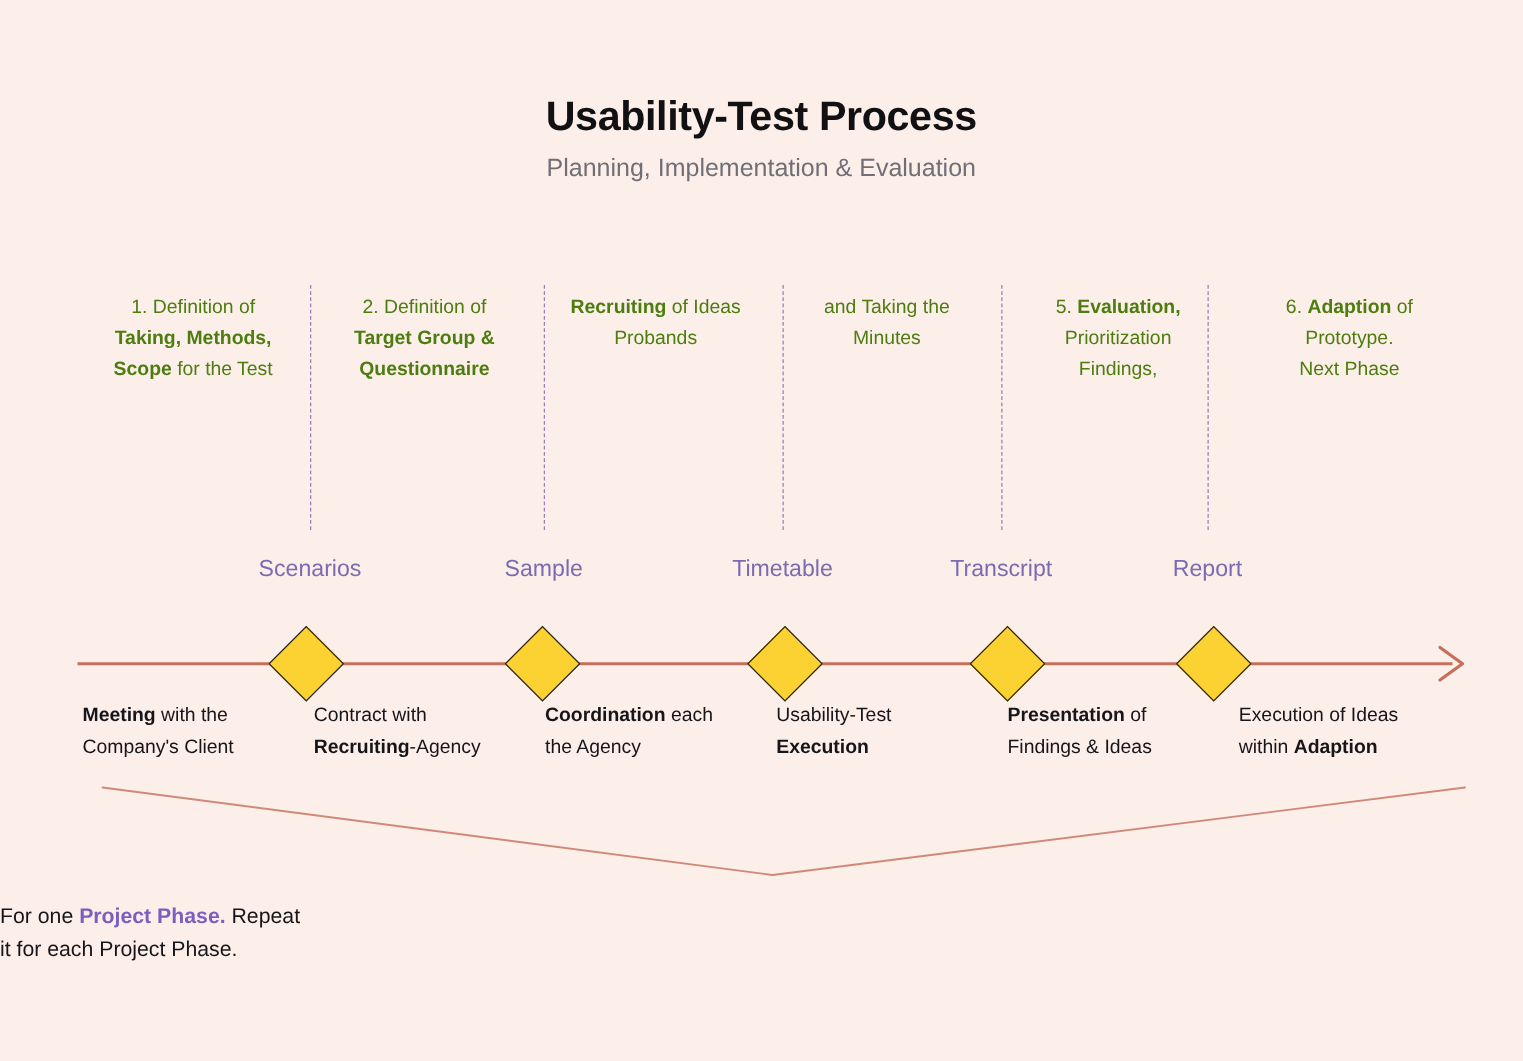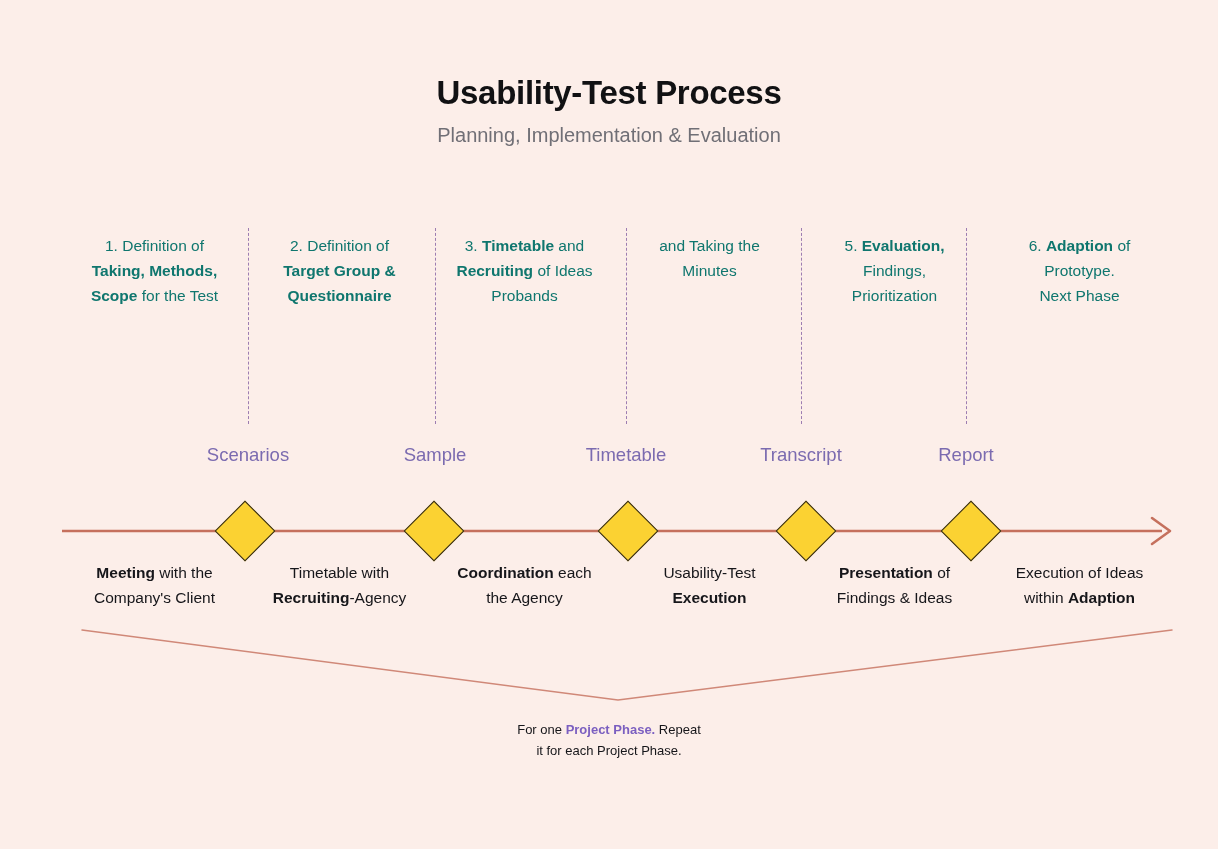--- a/index.html
+++ b/index.html
@@ -52,21 +52,21 @@
     top: 233px;
     left: 62px;
     width: 1110px;
     display: flex;
   }
   .step {
     flex: 1 1 0;
     text-align: center;
     font-size: 15.5px;
     line-height: 1.62;
-    color: #0f766e;
+    color: #4d7c0f;
     padding: 0 6px;
     box-sizing: border-box;
   }
   .step b { font-weight: bold; }
 
   
   .divider {
     position: absolute;
     top: 228px;
     width: 0;
@@ -109,37 +109,36 @@
   
   .activities {
     position: absolute;
     top: 560px;
     left: 62px;
     width: 1110px;
     display: flex;
   }
   .activity {
     flex: 1 1 0;
-    text-align: center;
+    text-align: left;
     font-size: 15.5px;
     line-height: 1.62;
     color: #16161a;
     padding: 0 4px;
     box-sizing: border-box;
   }
   .activity b { font-weight: bold; }
 
   
   .caption {
     position: absolute;
     top: 720px;
     left: 0;
     width: 1218px;
-    text-align: center;
-    font-size: 13px;
+    font-size: 17px;
     line-height: 1.58;
     color: #16161a;
   }
   .caption .hl {
     color: #7b5fc0;
     font-weight: bold;
   }
 </style>
 </head>
 <body>
@@ -164,32 +163,31 @@
         <div><span>1. Definition of</span></div>
         <div><b>Taking, Methods,</b></div>
         <div><b>Scope</b><span> for the Test</span></div>
       </div>
       <div class="step">
         <div><span>2. Definition of</span></div>
         <div><b>Target Group &amp;</b></div>
         <div><b>Questionnaire</b></div>
       </div>
       <div class="step">
-        <div><span>3. </span><b>Timetable</b><span> and</span></div>
         <div><b>Recruiting</b><span> of Ideas</span></div>
         <div><span>Probands</span></div>
       </div>
       <div class="step">
         <div><span>and Taking the</span></div>
         <div><span>Minutes</span></div>
       </div>
       <div class="step">
         <div><span>5. </span><b>Evaluation,</b></div>
+        <div><span>Prioritization</span></div>
         <div><span>Findings,</span></div>
-        <div><span>Prioritization</span></div>
       </div>
       <div class="step">
         <div><span>6. </span><b>Adaption</b><span> of</span></div>
         <div><span>Prototype.</span></div>
         <div><span>Next Phase</span></div>
       </div>
     </div>
 
   <div id="deliverables-layer">
       <div class="deliverable" style="left: 248px;">Scenarios</div>
@@ -212,21 +210,21 @@
       <div class="diamond" style="left: 806px; top: 531px; background: rgb(251, 210, 50); border-color: rgb(43, 36, 23);"></div>
       <div class="diamond" style="left: 971px; top: 531px; background: rgb(251, 210, 50); border-color: rgb(43, 36, 23);"></div>
     </div>
 
   <div class="activities" id="activities-row">
       <div class="activity">
         <div><b>Meeting</b><span> with the</span></div>
         <div><span>Company's Client</span></div>
       </div>
       <div class="activity">
-        <div><span>Timetable with</span></div>
+        <div><span>Contract with</span></div>
         <div><b>Recruiting</b><span>-Agency</span></div>
       </div>
       <div class="activity">
         <div><b>Coordination</b><span> each</span></div>
         <div><span>the Agency</span></div>
       </div>
       <div class="activity">
         <div><span>Usability-Test</span></div>
         <div><b>Execution</b></div>
       </div>

